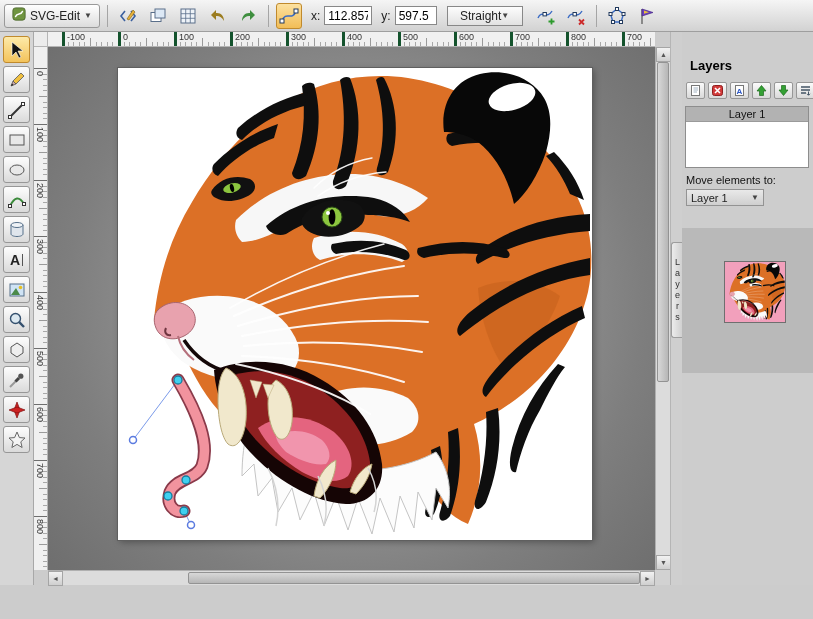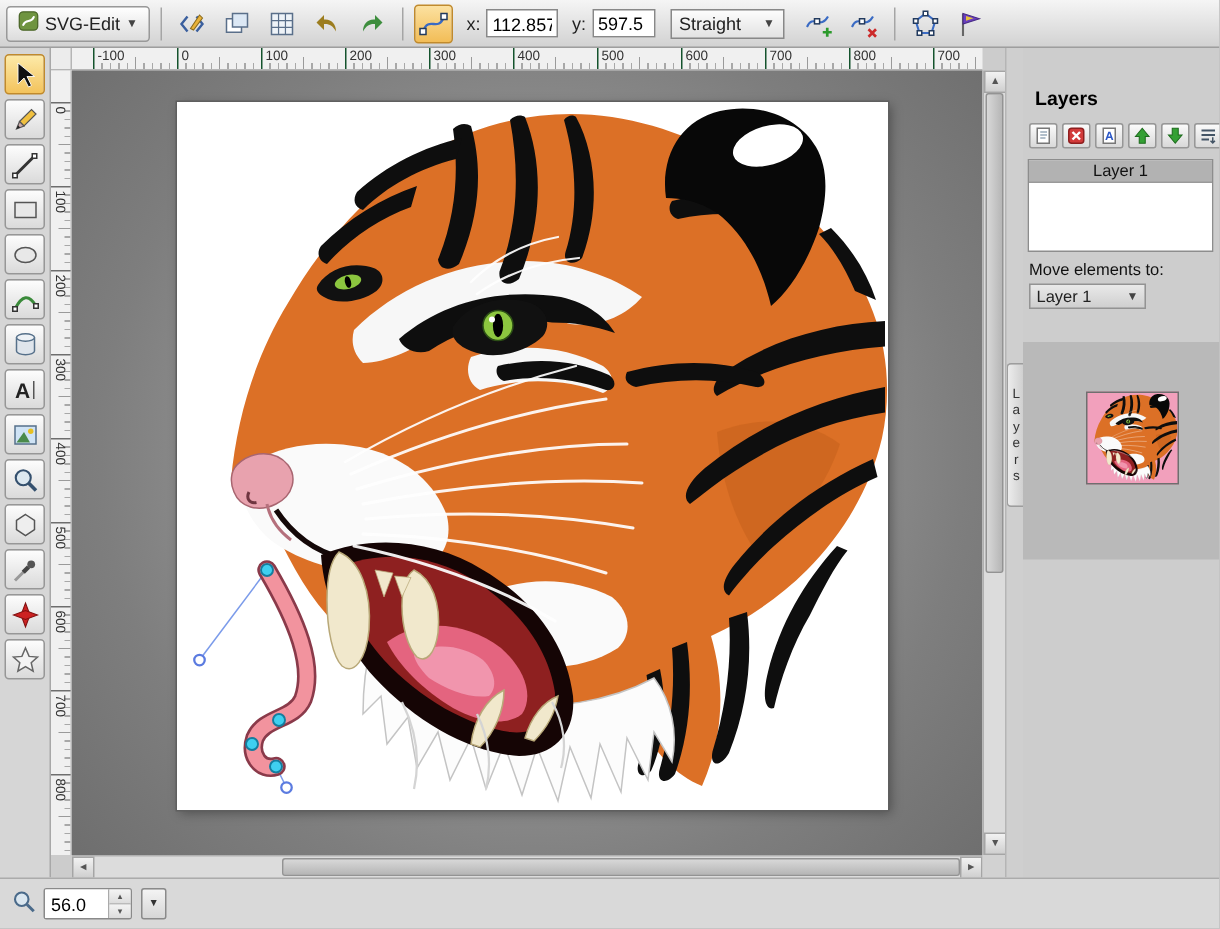--- a/index.html
+++ b/index.html
@@ -11,33 +11,33 @@
   
   #top-toolbar{left:0;top:0;width:813px;height:32px;background:linear-gradient(#f5f5f5,#d2d2d2);border-bottom:1px solid #9e9e9e;display:flex;align-items:center;padding:0 4px;gap:4px;z-index:10}
   .logo-btn{display:flex;align-items:center;gap:4px;height:24px;padding:0 7px;border:1px solid #999;border-radius:3px;background:linear-gradient(#fff,#dcdcdc);font-size:12px;color:#222;cursor:pointer}
   .caret{font-size:8px;color:#444}
   .tsep{width:1px;height:22px;background:#a5a5a5;margin:0 3px}
   .tbtn{width:26px;height:26px;display:flex;align-items:center;justify-content:center;border:1px solid transparent;border-radius:3px;background:transparent;cursor:pointer}
   .tbtn.active{background:linear-gradient(#fce1a0,#f2bd57);border-color:#c08a2d}
   .coord-label{font-size:12px;color:#222;margin-left:5px}
   .coord-input{width:48px;height:19px;border:1px solid #888;background:#fff;font-size:12px;padding:0 3px;font-family:inherit}
   .coord-input.narrow{width:42px}
-  .select-box{display:flex;align-items:center;justify-content:space-between;width:76px;height:20px;border:1px solid #888;background:linear-gradient(#fdfdfd,#e2e2e2);padding:0 5px;font-size:12px;cursor:pointer;margin-left:6px}
+  .select-box{display:flex;align-items:center;justify-content:center;width:76px;height:20px;border:1px solid #888;background:linear-gradient(#fdfdfd,#e2e2e2);padding:0 5px;font-size:12px;cursor:pointer;margin-left:6px}
 
   
   #left-toolbar{left:0;top:32px;width:34px;height:553px;background:#d6d6d6;border-right:1px solid #a8a8a8;padding-top:4px}
   .tool-btn{width:27px;height:27px;margin:0 auto 3px;display:flex;align-items:center;justify-content:center;border:1px solid #979797;border-radius:3px;background:linear-gradient(#fdfdfd,#dadada);cursor:pointer}
   .tool-btn.active{background:linear-gradient(#fdeaa9,#f3c35c);border-color:#c08a2d}
 
   
   #ruler-corner{left:34px;top:32px;width:14px;height:15px;background:#ececec;border-right:1px solid #b5b5b5;border-bottom:1px solid #b5b5b5}
   #h-ruler{left:48px;top:32px;width:607px;height:15px;background:#f0f0f0;border-bottom:1px solid #b5b5b5;overflow:hidden}
   #h-ruler .minor{position:absolute;left:14px;right:0;bottom:0;height:4px;background:repeating-linear-gradient(to right,#a8a8a8 0 1px,transparent 1px 5.6px)}
   #h-ruler .mid{position:absolute;left:14px;right:0;bottom:0;height:8px;background:repeating-linear-gradient(to right,#9a9a9a 0 1px,transparent 1px 28px)}
-  .hlab{position:absolute;top:0;height:15px;border-left:1px solid #14532d;padding-left:2px;font-size:9px;color:#333;line-height:11px}
+  .hlab{position:absolute;top:0;height:15px;border-left:3px solid #14532d;padding-left:2px;font-size:9px;color:#333;line-height:11px}
   #v-ruler{left:34px;top:47px;width:14px;height:523px;background:#f0f0f0;border-right:1px solid #b5b5b5;overflow:hidden}
   #v-ruler .minor{position:absolute;top:21px;bottom:0;right:0;width:4px;background:repeating-linear-gradient(to bottom,#a8a8a8 0 1px,transparent 1px 5.6px)}
   #v-ruler .mid{position:absolute;top:21px;bottom:0;right:0;width:8px;background:repeating-linear-gradient(to bottom,#9a9a9a 0 1px,transparent 1px 28px)}
   .vlab{position:absolute;left:0;width:14px;border-top:1px solid #6e6e6e}
   .vlab span{display:block;writing-mode:vertical-rl;font-size:9px;color:#333;padding-top:2px;margin-left:1px}
 
   
   #workarea{left:48px;top:47px;width:607px;height:523px;background:radial-gradient(circle 400px at 307px 257px,#9d9d9d 0%,#969696 40%,#7e7e7e 72%,#6f6f6f 100%);overflow:hidden}
   #canvas{position:absolute;left:70px;top:21px;width:474px;height:472px;background:#fff;outline:1px solid #5f5f5f;box-shadow:2px 2px 7px rgba(0,0,0,.35)}
   #canvas svg{display:block}
@@ -469,28 +469,14 @@
     </div>
     <div id="preview-panel">
       <div id="thumb">
         <svg width="60" height="60" viewBox="0 0 474 472" preserveAspectRatio="xMidYMid meet">
             <use href="#tiger-art" xlink:href="#tiger-art"></use>
           </svg>
       </div>
     </div>
   </div>
 
-  <div id="bottom-bar" class="abs">
-    <span><svg width="16" height="16" viewBox="0 0 16 16">
-          <circle cx="6.5" cy="6.5" r="4.5" fill="#dbe7f0" stroke="#4a6a8a" stroke-width="1.4"></circle>
-          <path d="M10 10 L14.5 14.5" stroke="#4a6a8a" stroke-width="2"></path>
-        </svg></span>
-    <div id="zoom-box">
-      <input id="zoom-input" value="56.0" style="">
-      <div id="zoom-spinner">
-        <div class="spin">▴</div>
-        <div class="spin">▾</div>
-      </div>
-    </div>
-    <div id="zoom-dd">▼</div>
-  </div>
 
 </div>
 
 </body></html>

